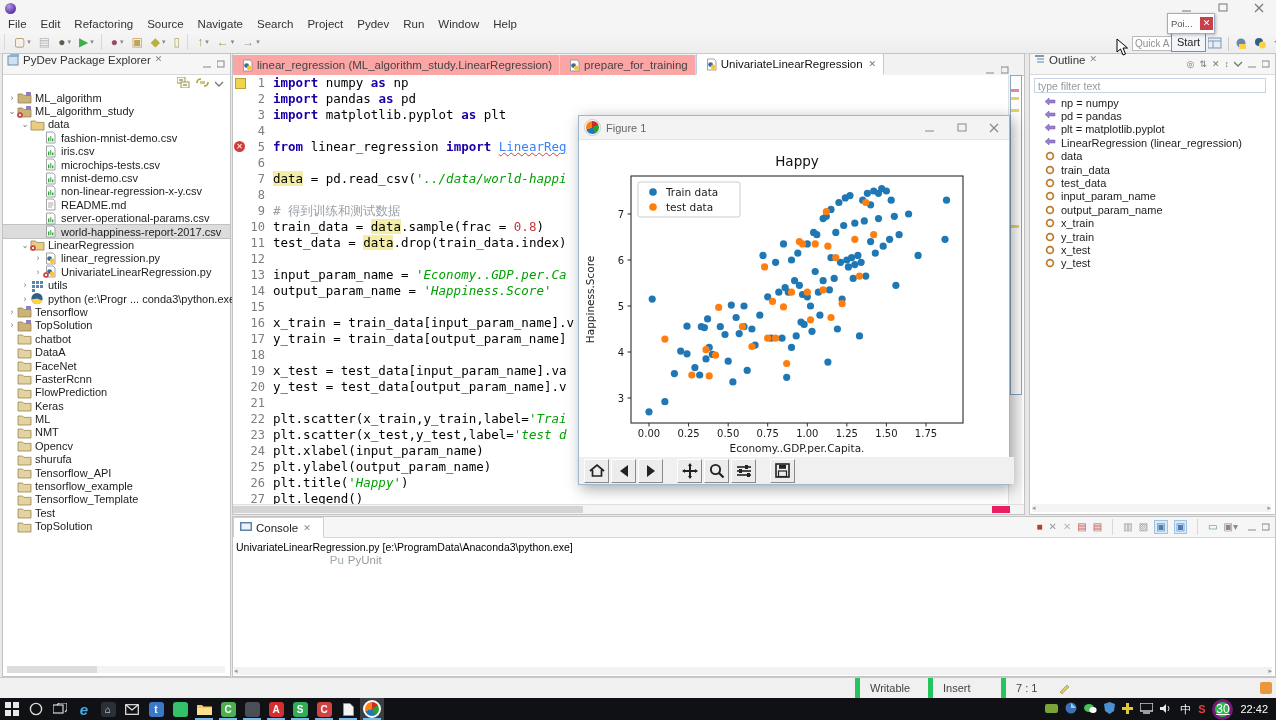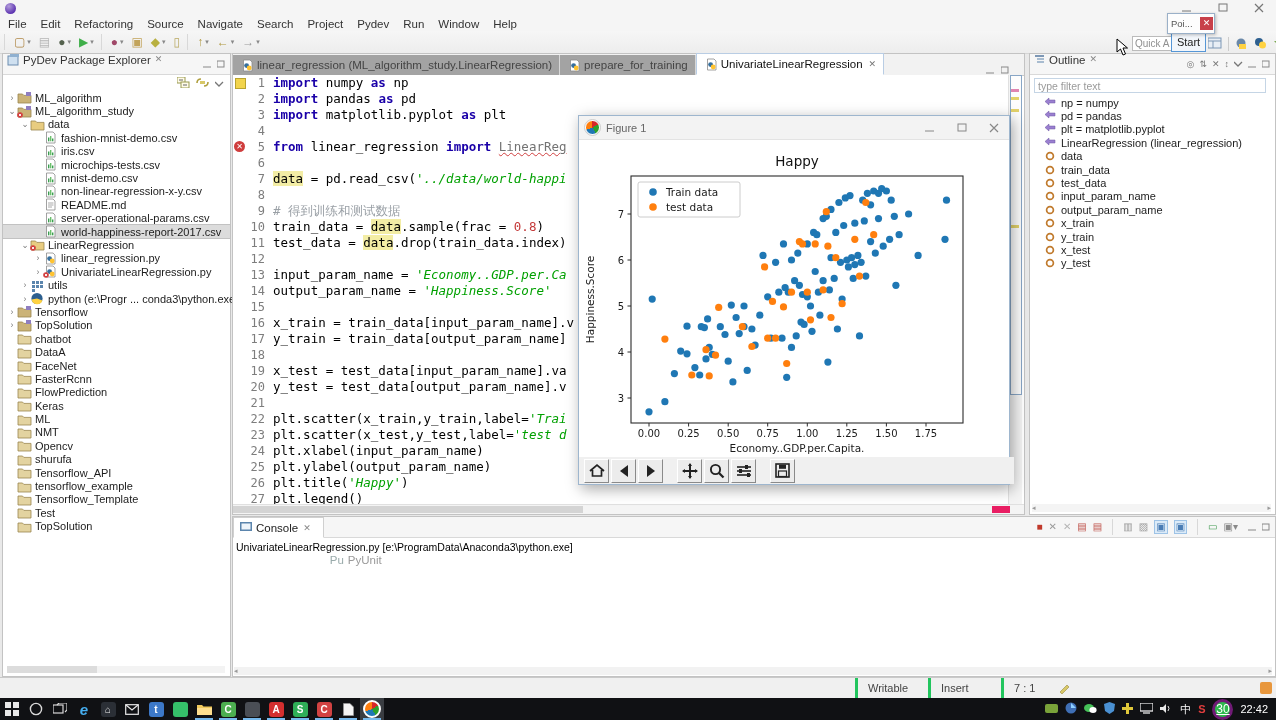--- a/index.html
+++ b/index.html
@@ -36,38 +36,38 @@
   #pkg-pane{left:2px;top:53px;width:227px;height:622px;}
   #pkg-toolbar{height:16px;display:flex;justify-content:flex-end;gap:6px;align-items:center;padding-right:6px;color:#8a8a3a;}
   #tree{font-size:11px;color:#1c1c1c;}
   .trow{display:flex;align-items:center;height:13.4px;white-space:nowrap;}
   .trow.sel{background:#dcdcdc;outline:1px solid #c2c2c2;}
   .tarrow{width:10px;font-size:8.5px;color:#777;text-align:center;flex:none;}
   .ticon{width:15px;height:13px;flex:none;margin-right:3px;position:relative;}
   
   #editor-pane{left:232px;top:53px;width:791px;height:460px;}
   #etabs{height:21px;background:#f2f2f2;border-bottom:1px solid #c9c9c9;display:flex;align-items:flex-end;}
-  .etab{height:20px;display:flex;align-items:center;padding:0 7px;font-size:11.5px;color:#444;border-right:1px solid #d8d8d8;background:#a3a3a3;white-space:nowrap;}
+  .etab{height:20px;display:flex;align-items:center;padding:0 7px;font-size:11.5px;color:#444;border-right:1px solid #d8d8d8;background:#fca5a5;white-space:nowrap;}
   .etab.active{background:#fff;border:1px solid #b9cdE4;border-bottom:1px solid #fff;color:#111;}
   .etab .ticon{width:13px;margin-right:4px;}
   .etab .closex{margin-left:6px;color:#777;font-size:9px;}
   #etab-btns{margin-left:auto;display:flex;gap:6px;margin-right:14px;align-items:center;}
   #code{position:absolute;left:0;top:21px;width:775px;height:430px;overflow:hidden;background:#fff;
         font-family:"DejaVu Sans Mono",monospace;font-size:12.5px;line-height:16px;}
   .cline{height:16px;display:flex;white-space:pre;}
   .lmark{width:10px;flex:none;position:relative;}
   .lnum{width:22px;flex:none;text-align:right;color:#7d7d7d;font-size:12px;padding-right:8px;}
   .ltext{flex:1;}
   .tk-kw{color:#1a00a8;font-weight:bold;}
   .tk-str{color:#00a000;font-style:italic;}
   .tk-num{color:#c43838;}
   .tk-cmt{color:#9aa0a6;}
   .tk-pl{color:#000;}
   .tk-occ{color:#000;background:#f3eda5;}
-  .tk-err{color:#737373;text-decoration:underline wavy #d04040 1px;}
+  .tk-err{color:#3b82f6;text-decoration:underline wavy #d04040 1px;}
   .mark-err{position:absolute;left:1px;top:2px;width:11px;height:11px;border-radius:50%;background:#cf3d3d;color:#fff;font-size:8px;line-height:11px;text-align:center;font-family:"Liberation Sans",sans-serif;}
   .mark-warn{position:absolute;left:2px;top:3px;width:9px;height:9px;background:#f2d44c;border:1px solid #b9a32f;}
   
   #ed-vscroll{position:absolute;right:2px;top:21px;width:13px;height:430px;background:#f4f4f4;border-left:1px solid #e0e0e0;}
   #ed-vthumb{position:absolute;left:1px;top:0px;width:10px;height:318px;background:#fdfdfd;border:1px solid #88a6c6;}
   #ed-hscroll{position:absolute;left:0;bottom:0;width:791px;height:9px;background:#f4f4f4;border-top:1px solid #e0e0e0;}
   #ed-hthumb{position:absolute;left:0;top:1px;width:350px;height:7px;background:#d4d4d4;}
   #ed-pink{position:absolute;right:14px;top:1px;width:18px;height:7px;background:#e91e63;}
   .ann{position:absolute;left:2px;width:8px;height:3px;}
   
@@ -81,21 +81,21 @@
   .ctab{display:flex;align-items:center;height:19px;padding:0 6px;font-size:11.5px;}
   .ctab.active{background:#fff;border:1px solid #d0d0d0;border-bottom:1px solid #fff;color:#222;}
   .ctab.inactive{color:#9a9a9a;margin-top:33px;}
   #console-icons{margin-left:auto;display:flex;gap:6px;align-items:center;margin-right:6px;}
   .cicon{font-size:10px;line-height:12px;}
   .cicon.pin{background:#dcebf8;border:1px solid #9ec3e6;padding:0 1px;}
   #console-line{font-size:10.5px;color:#000;padding:3px 0 0 3px;}
   #console-hscroll{position:absolute;left:1px;bottom:1px;width:1038px;height:8px;background:#f2f2f2;display:flex;justify-content:space-between;font-size:7px;color:#999;line-height:8px;}
   
   #statusbar{position:absolute;left:0;top:677px;width:1276px;height:21px;background:#f0f0f0;border-top:1px solid #c9c9c9;font-size:11px;color:#444;}
-  .scell{position:absolute;top:0;height:28px;line-height:20px;border-left:3px solid #22c55e;padding-left:10px;}
+  .scell{position:absolute;top:0;height:28px;line-height:20px;border-left:5px solid #22c55e;padding-left:10px;}
   #sb-orange{position:absolute;right:4px;top:4px;width:12px;height:12px;background:#e8973d;border-radius:2px;}
   
   #taskbar{position:absolute;left:0;top:698px;width:1276px;height:22px;background:#101114;display:flex;align-items:center;}
   .tb-icon{width:24px;height:22px;display:flex;align-items:center;justify-content:center;position:relative;flex:none;}
   .tb-icon.open::after{content:"";position:absolute;left:3px;bottom:0;width:18px;height:2px;background:#76b9ed;}
   .tb-icon.activeapp{background:#3a3d42;}
   .badge{width:15px;height:15px;border-radius:3px;color:#fff;font-size:10px;font-weight:bold;display:flex;align-items:center;justify-content:center;font-family:"Liberation Sans",sans-serif;}
   #tray{margin-left:auto;display:flex;align-items:center;gap:7px;padding-right:8px;color:#fff;}
   #tray .tico{font-size:10px;}
   #clock{font-size:11px;color:#fff;}

